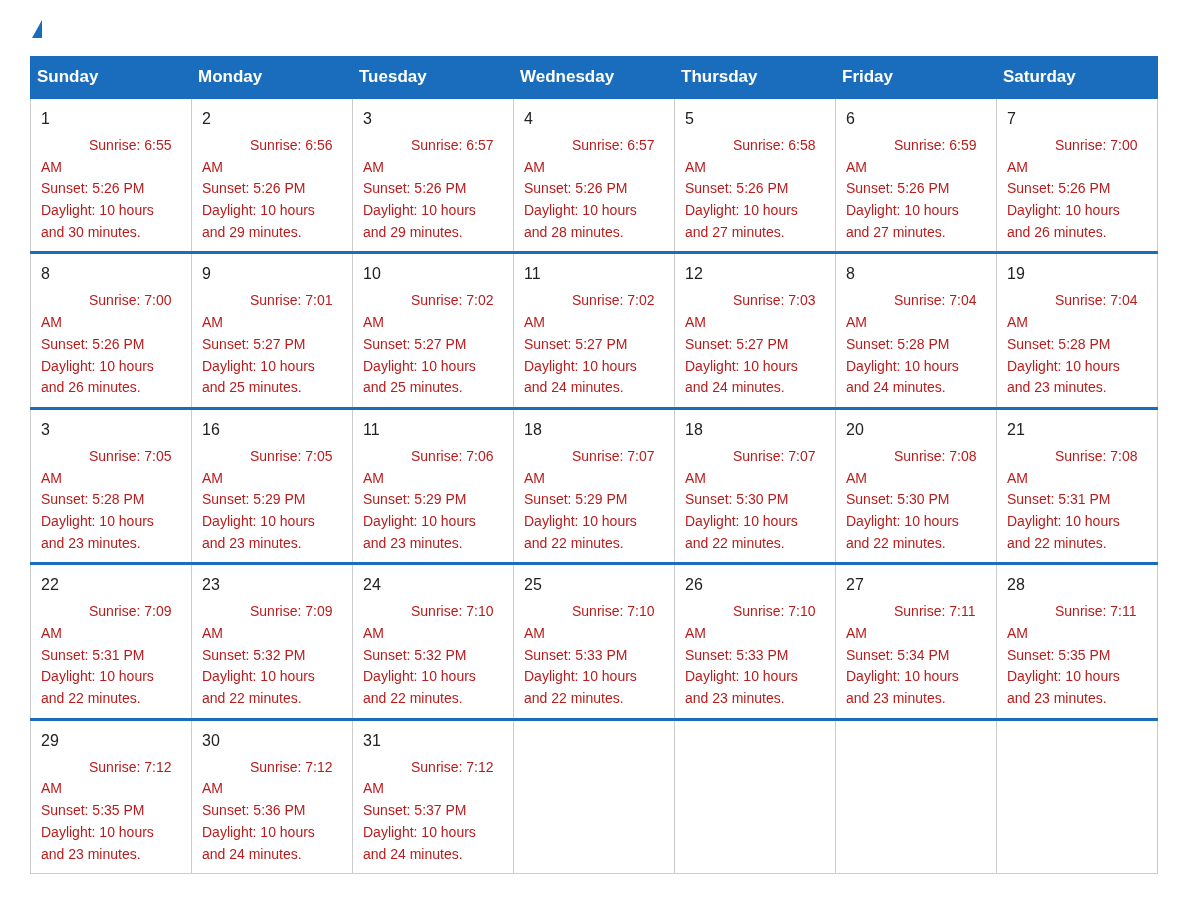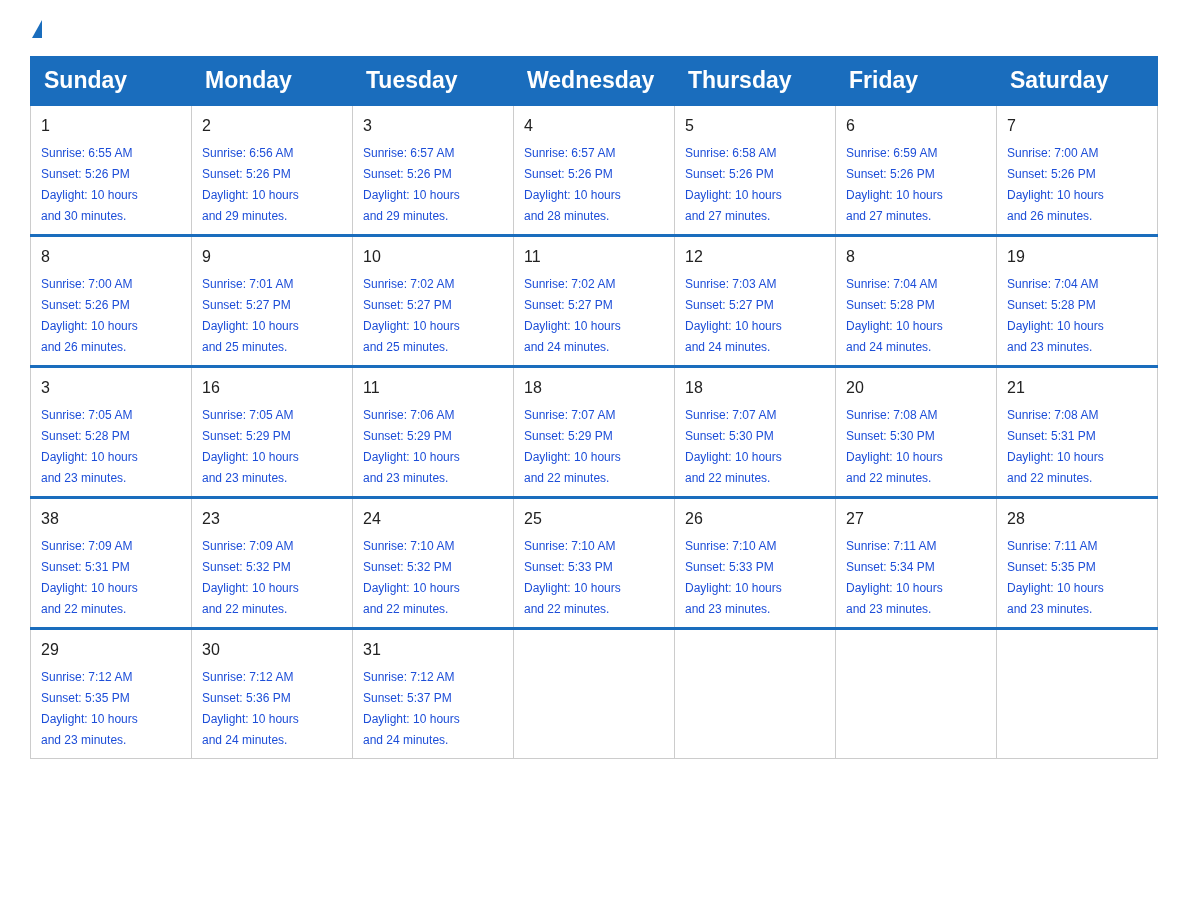--- a/index.html
+++ b/index.html
@@ -60,23 +60,23 @@
       font-weight: normal;
       color: #444;
     }
     table {
       width: 100%;
       border-collapse: collapse;
     }
     thead tr th {
       background-color: #1a6dbd;
       color: #fff;
-      font-size: 23px;
+      font-size: 17px;
       font-weight: bold;
-      padding: 10px 13px;
+      padding: 10px 6px;
       text-align: left;
       border: 1px solid #1a6dbd;
     }
     tbody tr td {
       vertical-align: top;
       padding: 8px 10px;
       font-size: 14px;
       color: #222;
       border: 1px solid #ccc;
       width: calc(100% / 7);
@@ -90,23 +90,24 @@
       border-left: 1px solid #ccc;
     }
     .day-num {
       font-size: 16px;
       font-weight: normal;
       color: #222;
       display: block;
       margin-bottom: 4px;
     }
     .day-info {
-      font-size: 12px;
-      color: #1d4ed8;
+      font-size: 14px;
+      color: #b91c1c;
       line-height: 1.55;
+      margin-left: 48px;
     }
     tbody tr:first-child {
       border-top: 2px solid #1a6dbd;
     }
   </style>
 </head>
 <body>
 
 <div class="header">
   <div class="logo">
@@ -158,21 +159,21 @@
       <tr>
         <td><span class="day-num">3</span><span class="day-info">Sunrise: 7:05 AM<br>Sunset: 5:28 PM<br>Daylight: 10 hours<br>and 23 minutes.</span></td>
         <td><span class="day-num">16</span><span class="day-info">Sunrise: 7:05 AM<br>Sunset: 5:29 PM<br>Daylight: 10 hours<br>and 23 minutes.</span></td>
         <td><span class="day-num">11</span><span class="day-info">Sunrise: 7:06 AM<br>Sunset: 5:29 PM<br>Daylight: 10 hours<br>and 23 minutes.</span></td>
         <td><span class="day-num">18</span><span class="day-info">Sunrise: 7:07 AM<br>Sunset: 5:29 PM<br>Daylight: 10 hours<br>and 22 minutes.</span></td>
         <td><span class="day-num">18</span><span class="day-info">Sunrise: 7:07 AM<br>Sunset: 5:30 PM<br>Daylight: 10 hours<br>and 22 minutes.</span></td>
         <td><span class="day-num">20</span><span class="day-info">Sunrise: 7:08 AM<br>Sunset: 5:30 PM<br>Daylight: 10 hours<br>and 22 minutes.</span></td>
         <td><span class="day-num">21</span><span class="day-info">Sunrise: 7:08 AM<br>Sunset: 5:31 PM<br>Daylight: 10 hours<br>and 22 minutes.</span></td>
       </tr>
       <tr>
-        <td><span class="day-num">38</span><span class="day-info">Sunrise: 7:09 AM<br>Sunset: 5:31 PM<br>Daylight: 10 hours<br>and 22 minutes.</span></td>
+        <td><span class="day-num">22</span><span class="day-info">Sunrise: 7:09 AM<br>Sunset: 5:31 PM<br>Daylight: 10 hours<br>and 22 minutes.</span></td>
         <td><span class="day-num">23</span><span class="day-info">Sunrise: 7:09 AM<br>Sunset: 5:32 PM<br>Daylight: 10 hours<br>and 22 minutes.</span></td>
         <td><span class="day-num">24</span><span class="day-info">Sunrise: 7:10 AM<br>Sunset: 5:32 PM<br>Daylight: 10 hours<br>and 22 minutes.</span></td>
         <td><span class="day-num">25</span><span class="day-info">Sunrise: 7:10 AM<br>Sunset: 5:33 PM<br>Daylight: 10 hours<br>and 22 minutes.</span></td>
         <td><span class="day-num">26</span><span class="day-info">Sunrise: 7:10 AM<br>Sunset: 5:33 PM<br>Daylight: 10 hours<br>and 23 minutes.</span></td>
         <td><span class="day-num">27</span><span class="day-info">Sunrise: 7:11 AM<br>Sunset: 5:34 PM<br>Daylight: 10 hours<br>and 23 minutes.</span></td>
         <td><span class="day-num">28</span><span class="day-info">Sunrise: 7:11 AM<br>Sunset: 5:35 PM<br>Daylight: 10 hours<br>and 23 minutes.</span></td>
       </tr>
       <tr>
         <td><span class="day-num">29</span><span class="day-info">Sunrise: 7:12 AM<br>Sunset: 5:35 PM<br>Daylight: 10 hours<br>and 23 minutes.</span></td>
         <td><span class="day-num">30</span><span class="day-info">Sunrise: 7:12 AM<br>Sunset: 5:36 PM<br>Daylight: 10 hours<br>and 24 minutes.</span></td>

